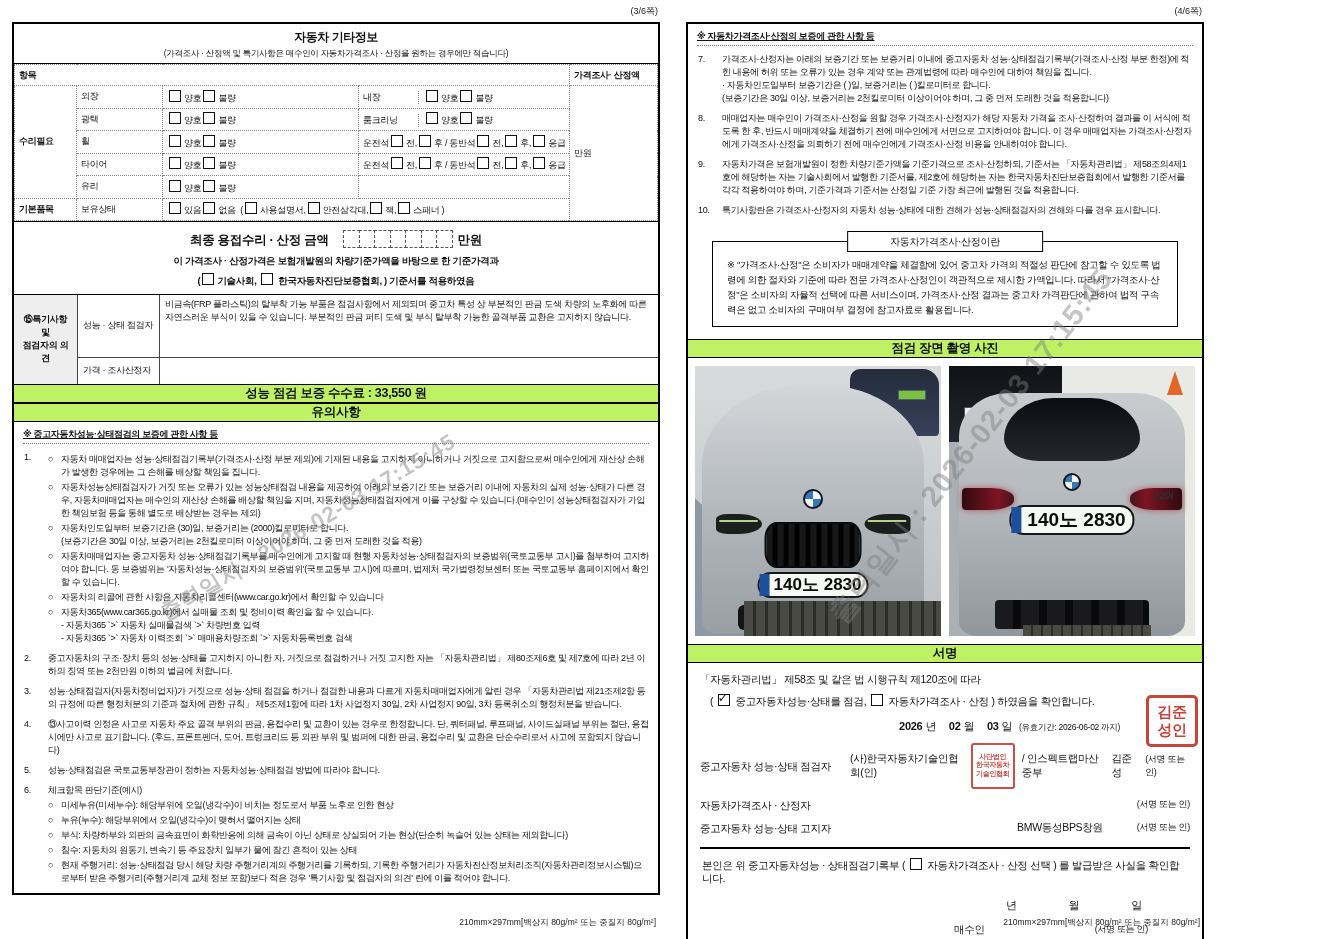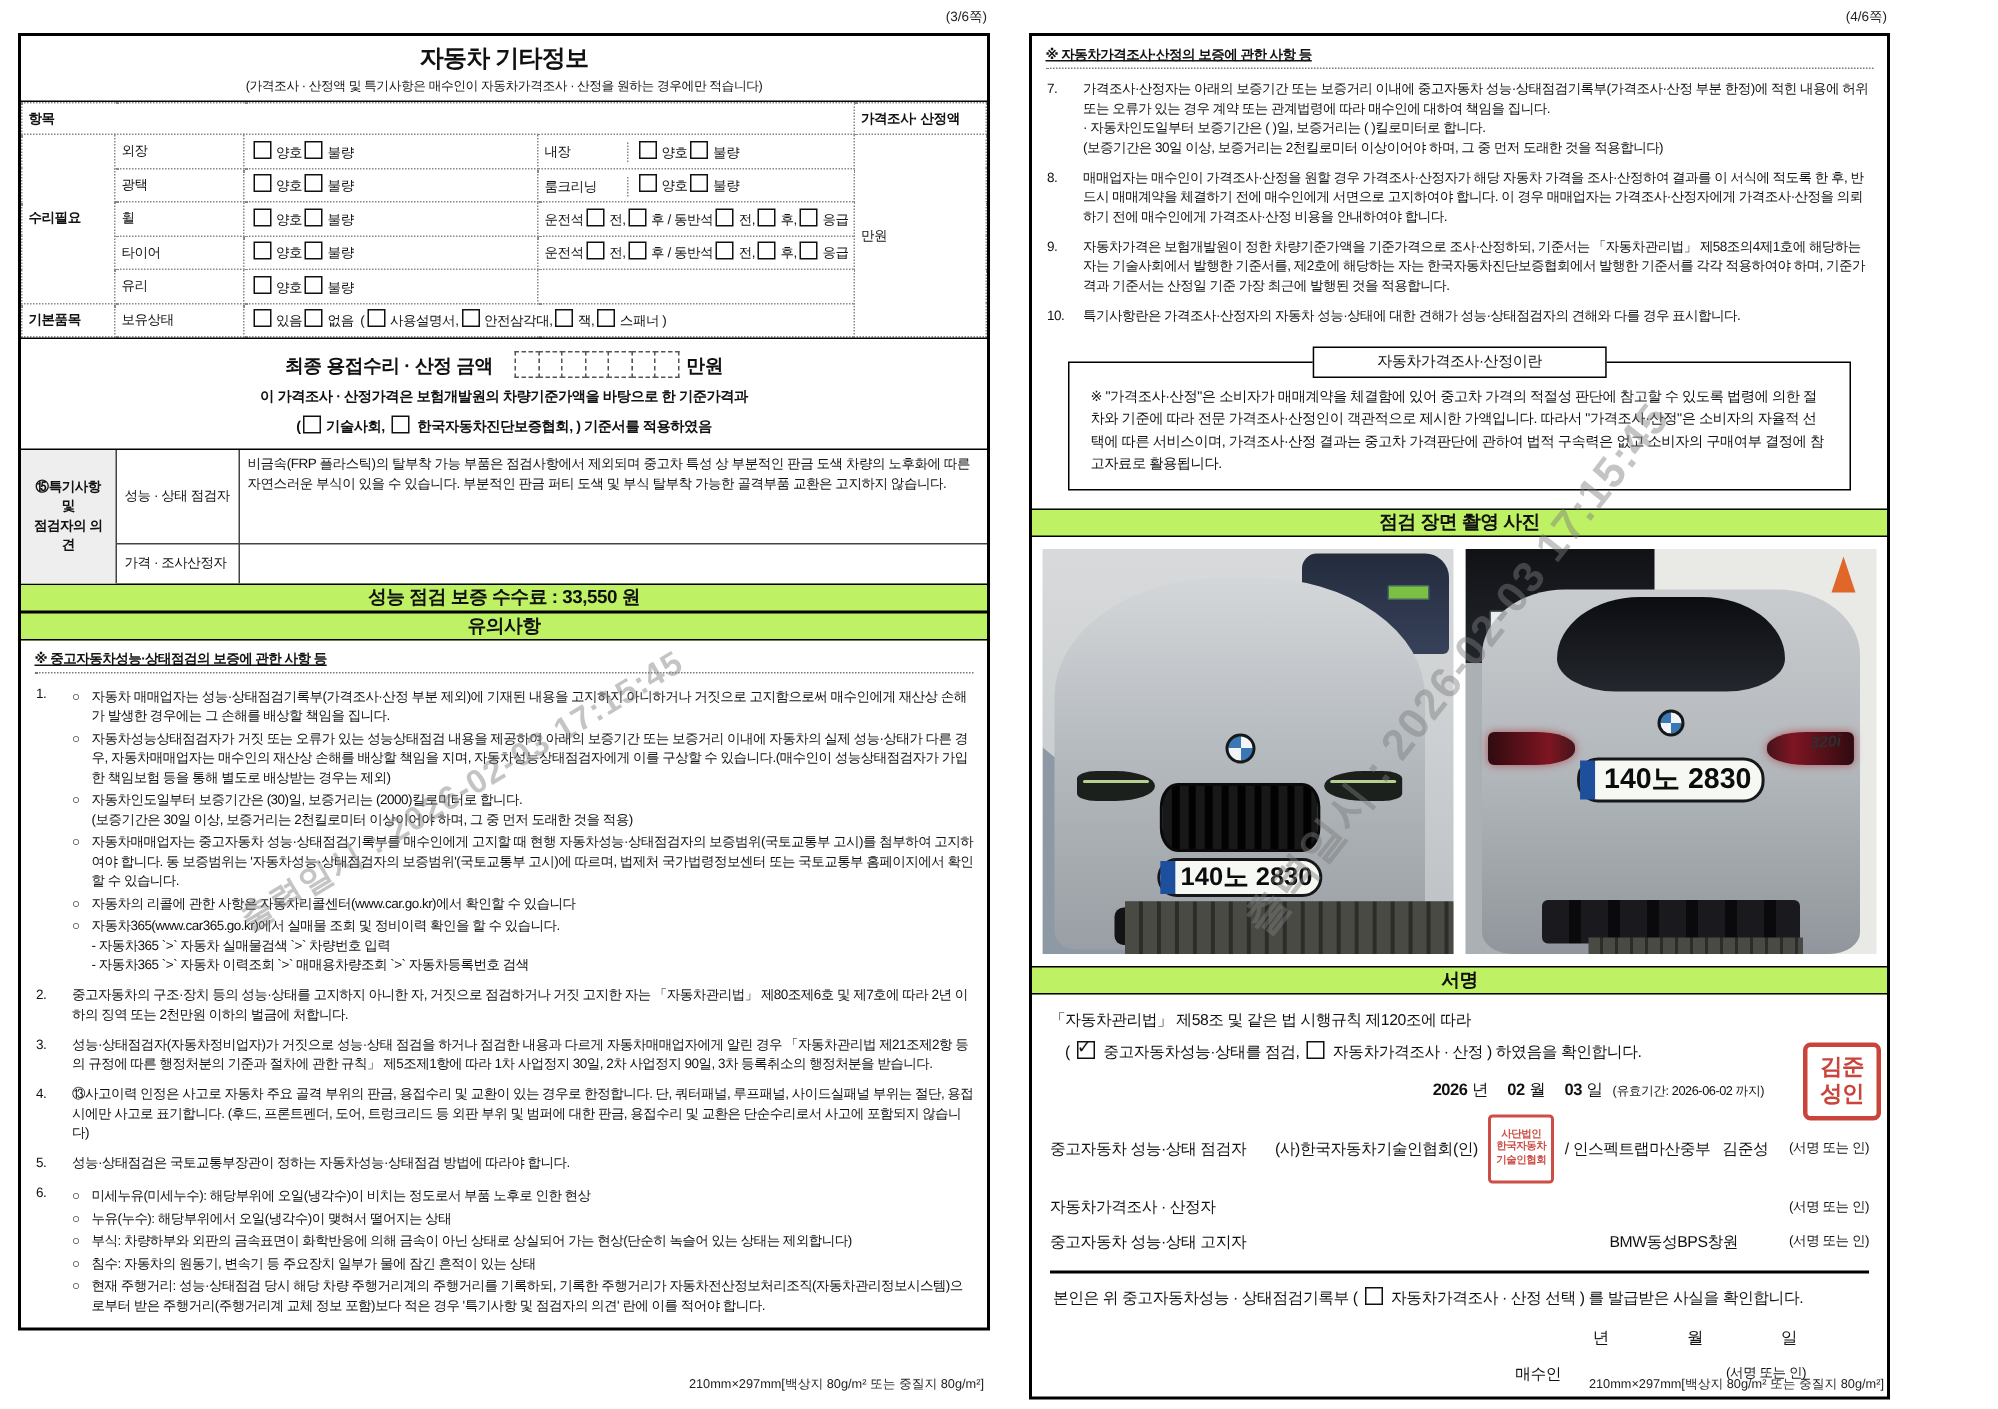--- a/index.html
+++ b/index.html
@@ -1,28 +1,28 @@
 <!DOCTYPE html>
 <html><head>
 <meta charset="utf-8">
 <style>
   html,body{margin:0;padding:0;background:#fff}
   body{width:1332px;height:939px;position:relative;font-family:"Liberation Sans","DejaVu Sans",sans-serif;color:#111;overflow:hidden}
   .page{position:absolute;top:0;height:939px}
   #p3{left:12px;width:648px}
-  #p4{left:686px;width:574px}
+  #p4{left:686px;width:518px}
   .pageno{position:absolute;top:5px;right:2px;font-size:9px;color:#222}
   .sheet{position:absolute;top:22px;left:0;right:0;border:2px solid #000;background:#fff}
   .footer{position:absolute;bottom:10px;right:4px;font-size:8.5px;color:#222}
   .wm{position:absolute;color:rgba(125,125,125,.45);font-weight:bold;white-space:nowrap;pointer-events:none;z-index:50;letter-spacing:1px}
   #p3 .wm{left:150px;top:600px;font-size:22px;transform:rotate(-31deg);transform-origin:left center}
   #p4 .wm{left:150px;top:600px;font-size:29px;transform:rotate(-52deg);transform-origin:left center}
   
   .hd{text-align:center;padding:5px 0 3px;border-bottom:1.5px solid #000}
-  .hd .t{font-size:16px;font-weight:bold;letter-spacing:-.5px}
+  .hd .t{font-size:12px;font-weight:bold;letter-spacing:-.5px}
   .hd .st{font-size:8.5px;margin-top:2px;letter-spacing:-.3px}
   
   table.form{width:100%;border-collapse:collapse;table-layout:fixed}
   .form td,.form th{border:1px dotted #888;font-size:9px;padding:3.5px 4px;white-space:nowrap;overflow:hidden;letter-spacing:-.3px}
   .form th{font-weight:bold}
   .form .ctr{text-align:left}
   .itmname{display:inline-block;width:52px;border-right:1px dotted #888;margin-right:5px;padding-right:3px}
   .cb{display:inline-block;width:10px;height:10px;border:1.5px solid #111;background:#fff;vertical-align:-1.5px;margin:0 3px 0 2px;position:relative}
   .cb.chk::after{content:"✓";position:absolute;top:-4px;left:-1px;font-size:12px;font-weight:bold;color:#111}
   
@@ -234,20 +234,21 @@
           <span class="num">4.</span>
           <div class="ntext">⑬사고이력 인정은 사고로 자동차 주요 골격 부위의 판금, 용접수리 및 교환이 있는 경우로 한정합니다. 단, 쿼터패널, 루프패널, 사이드실패널 부위는 절단, 용접 시에만 사고로 표기합니다. (후드, 프론트펜더, 도어, 트렁크리드 등 외판 부위 및 범퍼에 대한 판금, 용접수리 및 교환은 단순수리로서 사고에 포함되지 않습니다)</div>
         </div>
       <div class="note">
           <span class="num">5.</span>
           <div class="ntext">성능·상태점검은 국토교통부장관이 정하는 자동차성능·상태점검 방법에 따라야 합니다.</div>
         </div>
       <div class="note">
         <span class="num">6.</span>
         <div style="flex:1">
+          <div>체크항목 판단기준(예시)</div>
           <div class="brow">
               <span class="blt">○</span>
               <div class="ntext">미세누유(미세누수): 해당부위에 오일(냉각수)이 비치는 정도로서 부품 노후로 인한 현상</div>
             </div>
           <div class="brow">
               <span class="blt">○</span>
               <div class="ntext">누유(누수): 해당부위에서 오일(냉각수)이 맺혀서 떨어지는 상태</div>
             </div>
           <div class="brow">
               <span class="blt">○</span>

